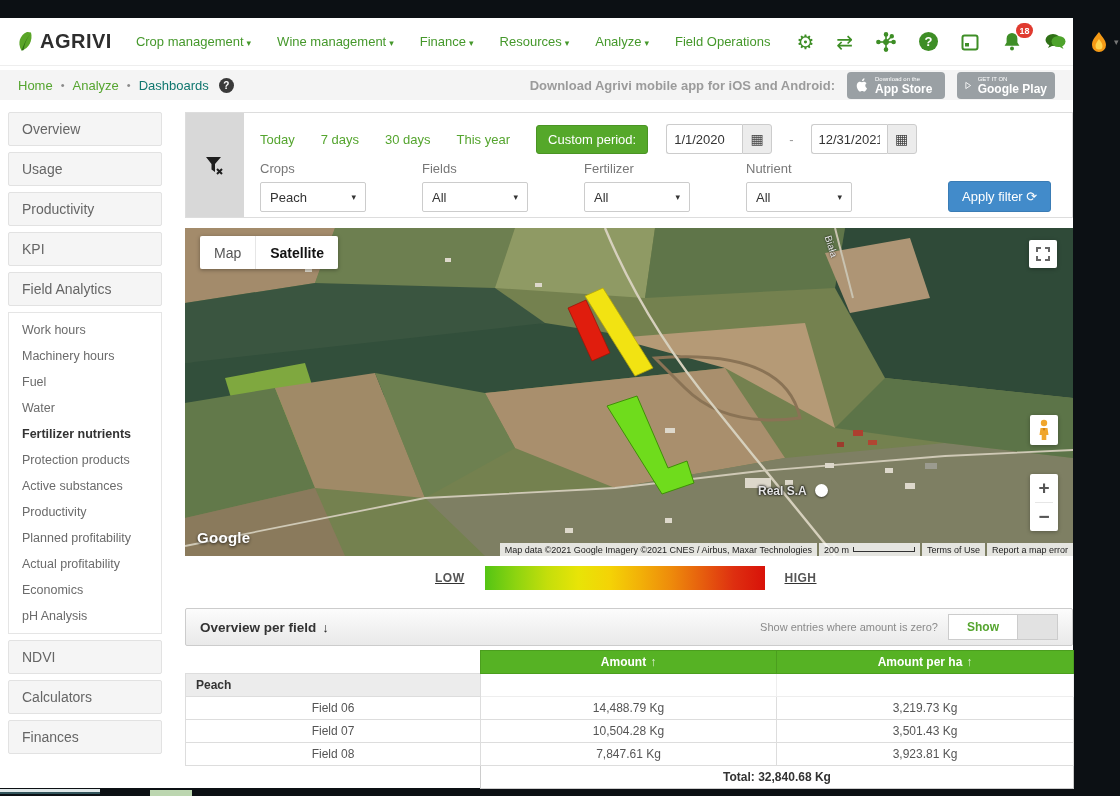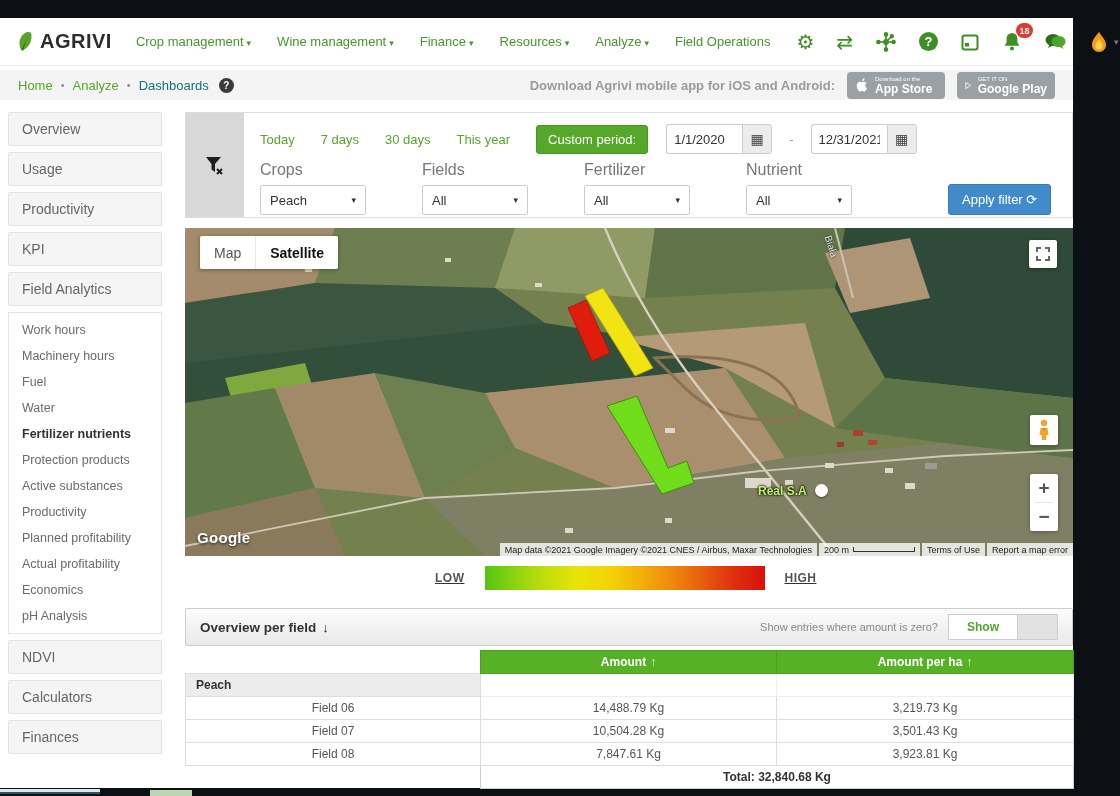--- a/index.html
+++ b/index.html
@@ -66,21 +66,21 @@
   .custom-btn { background:#55a82a; color:#fff; font-size:13px; padding:6px 11px; border-radius:3px;
                 border:1px solid #4a9424; cursor:pointer; margin-right:8px; white-space:nowrap; }
   .date-group { display:flex; align-items:center; }
   .date-input { width:76px; height:30px; border:1px solid #ccc; border-right:none; border-radius:3px 0 0 3px;
                 font-size:13px; color:#333; padding:0 7px; font-family:"Liberation Sans",sans-serif; }
   .cal-btn { width:30px; height:30px; background:#ececec; border:1px solid #ccc; border-radius:0 3px 3px 0;
              display:flex; align-items:center; justify-content:center; font-size:14px; color:#444; cursor:pointer; }
   .date-dash { color:#999; margin:0 7px; font-size:13px; }
   .select-row { display:flex; align-items:flex-end; margin-top:6px; }
   .sel-group { margin-right:56px; }
-  .sel-label { font-size:16px; color:#777; margin-bottom:6px; }
+  .sel-label { font-size:13px; color:#777; margin-bottom:6px; }
   .fake-select { width:106px; height:30px; border:1px solid #ccc; border-radius:2px; background:#fff;
                  display:flex; align-items:center; justify-content:space-between; padding:0 9px;
                  font-size:13px; color:#333; cursor:pointer; }
   .fake-select .caret { font-size:9px; color:#333; }
   .apply-btn { margin-left:40px; background:#428bca; border:1px solid #3a7cb5; color:#fff; font-size:13px;
                padding:7px 13px; border-radius:3px; cursor:pointer; white-space:nowrap; }
 
   
   .map { position:absolute; top:116px; left:0; width:888px; height:328px; overflow:hidden; background:#67754c; }
   .map svg.terrain { position:absolute; left:0; top:0; }
@@ -92,21 +92,21 @@
   .fullscreen-btn { position:absolute; right:16px; top:12px; width:28px; height:28px; background:#fff;
                     border-radius:2px; box-shadow:0 1px 4px rgba(0,0,0,.3); display:flex; align-items:center;
                     justify-content:center; cursor:pointer; }
   .pegman { position:absolute; right:15px; top:187px; width:28px; height:30px; background:#fff; border-radius:2px;
             box-shadow:0 1px 4px rgba(0,0,0,.3); display:flex; align-items:center; justify-content:center; cursor:pointer; }
   .zoomctl { position:absolute; right:15px; top:246px; width:28px; background:#fff; border-radius:2px;
              box-shadow:0 1px 4px rgba(0,0,0,.3); }
   .zoomctl .zbtn { height:28px; display:flex; align-items:center; justify-content:center; font-size:19px;
                    color:#565656; cursor:pointer; font-weight:bold; }
   .zoomctl .zdiv { height:1px; background:#e6e6e6; margin:0 5px; }
-  .place-label { position:absolute; left:573px; top:256px; color:#bef264; font-size:12px; font-weight:bold;
+  .place-label { position:absolute; left:573px; top:256px; color:#e5e5e5; font-size:12px; font-weight:bold;
                  text-shadow:0 0 3px #000, 0 0 2px #000; }
   .place-dot { position:absolute; left:630px; top:256px; width:13px; height:13px; background:#fff;
                border-radius:50%; box-shadow:0 1px 2px rgba(0,0,0,.5); }
   .road-label { position:absolute; left:648px; top:6px; color:#e8e8e8; font-size:10px;
                 text-shadow:0 0 2px #000; transform:rotate(72deg); transform-origin:left top; }
   .google-logo { position:absolute; left:12px; bottom:10px; color:#fff; font-size:15px; font-weight:bold;
                  letter-spacing:.3px; text-shadow:0 1px 3px rgba(0,0,0,.8); }
   .attrib { position:absolute; right:0; bottom:0; height:13px; display:flex; align-items:stretch; gap:2px; }
   .attrib .seg { background:rgba(255,255,255,.8); display:flex; align-items:center; padding:0 5px;
                  font-size:9px; color:#222; white-space:nowrap; }

